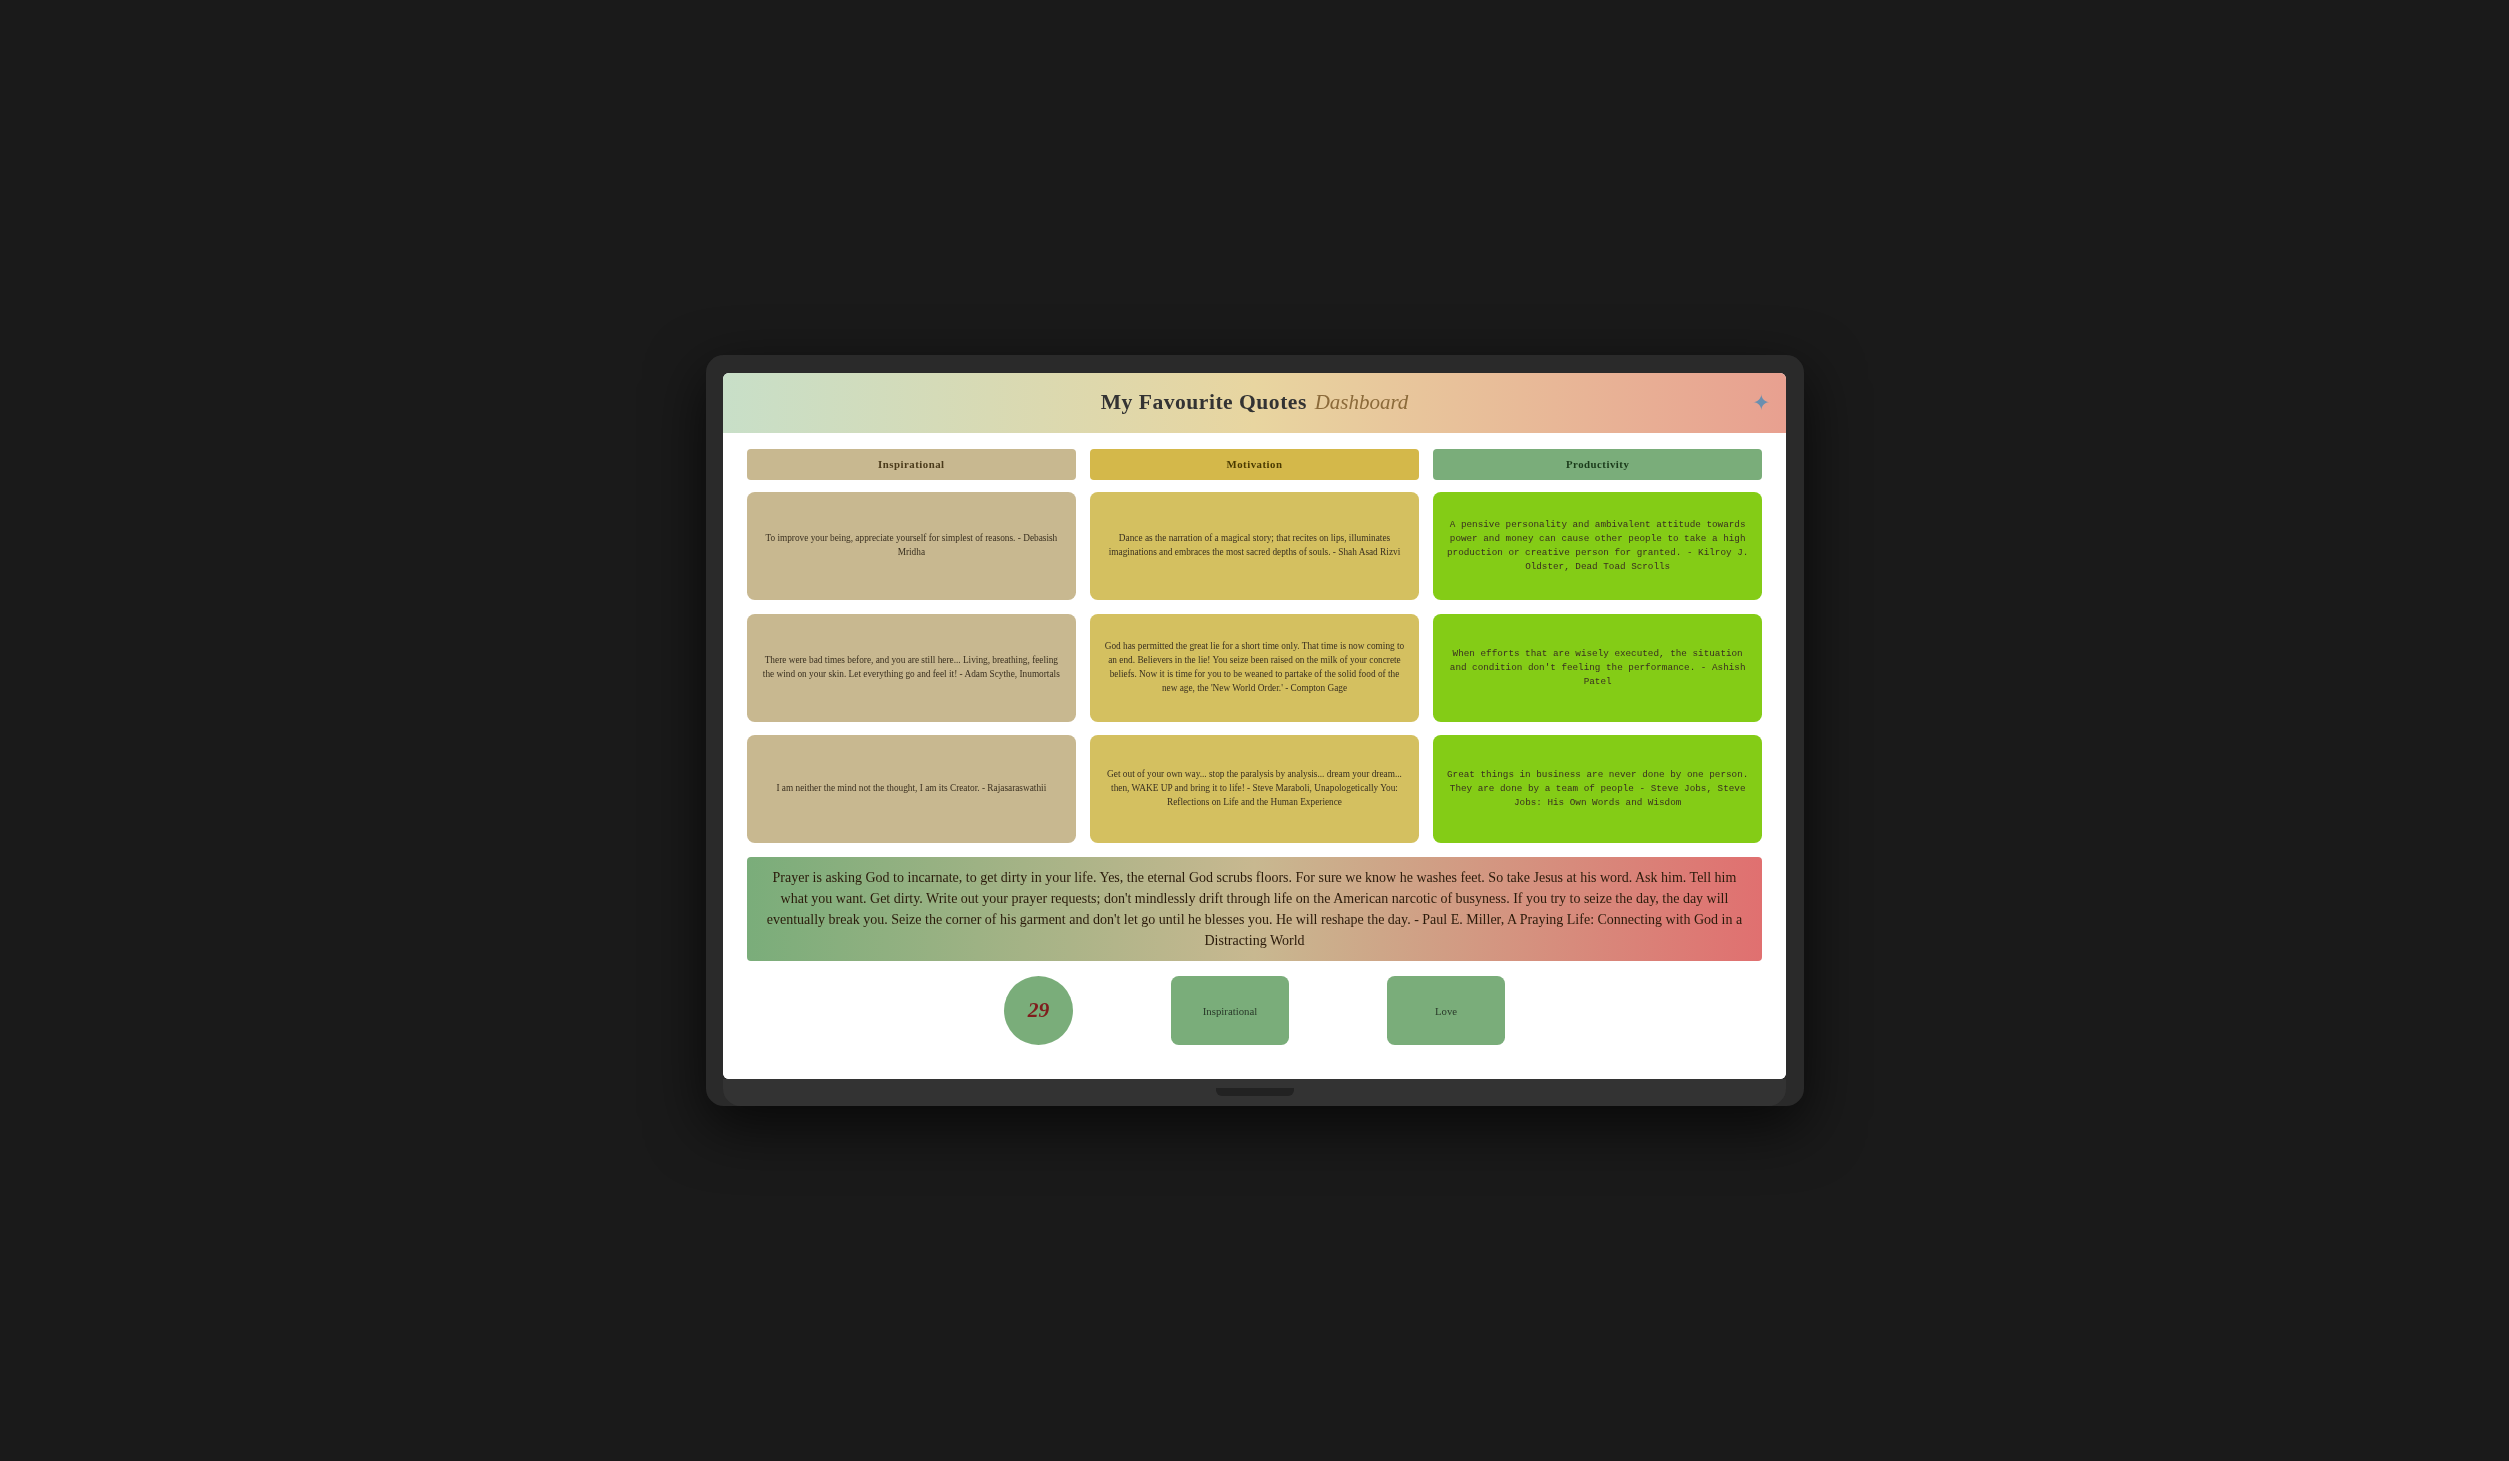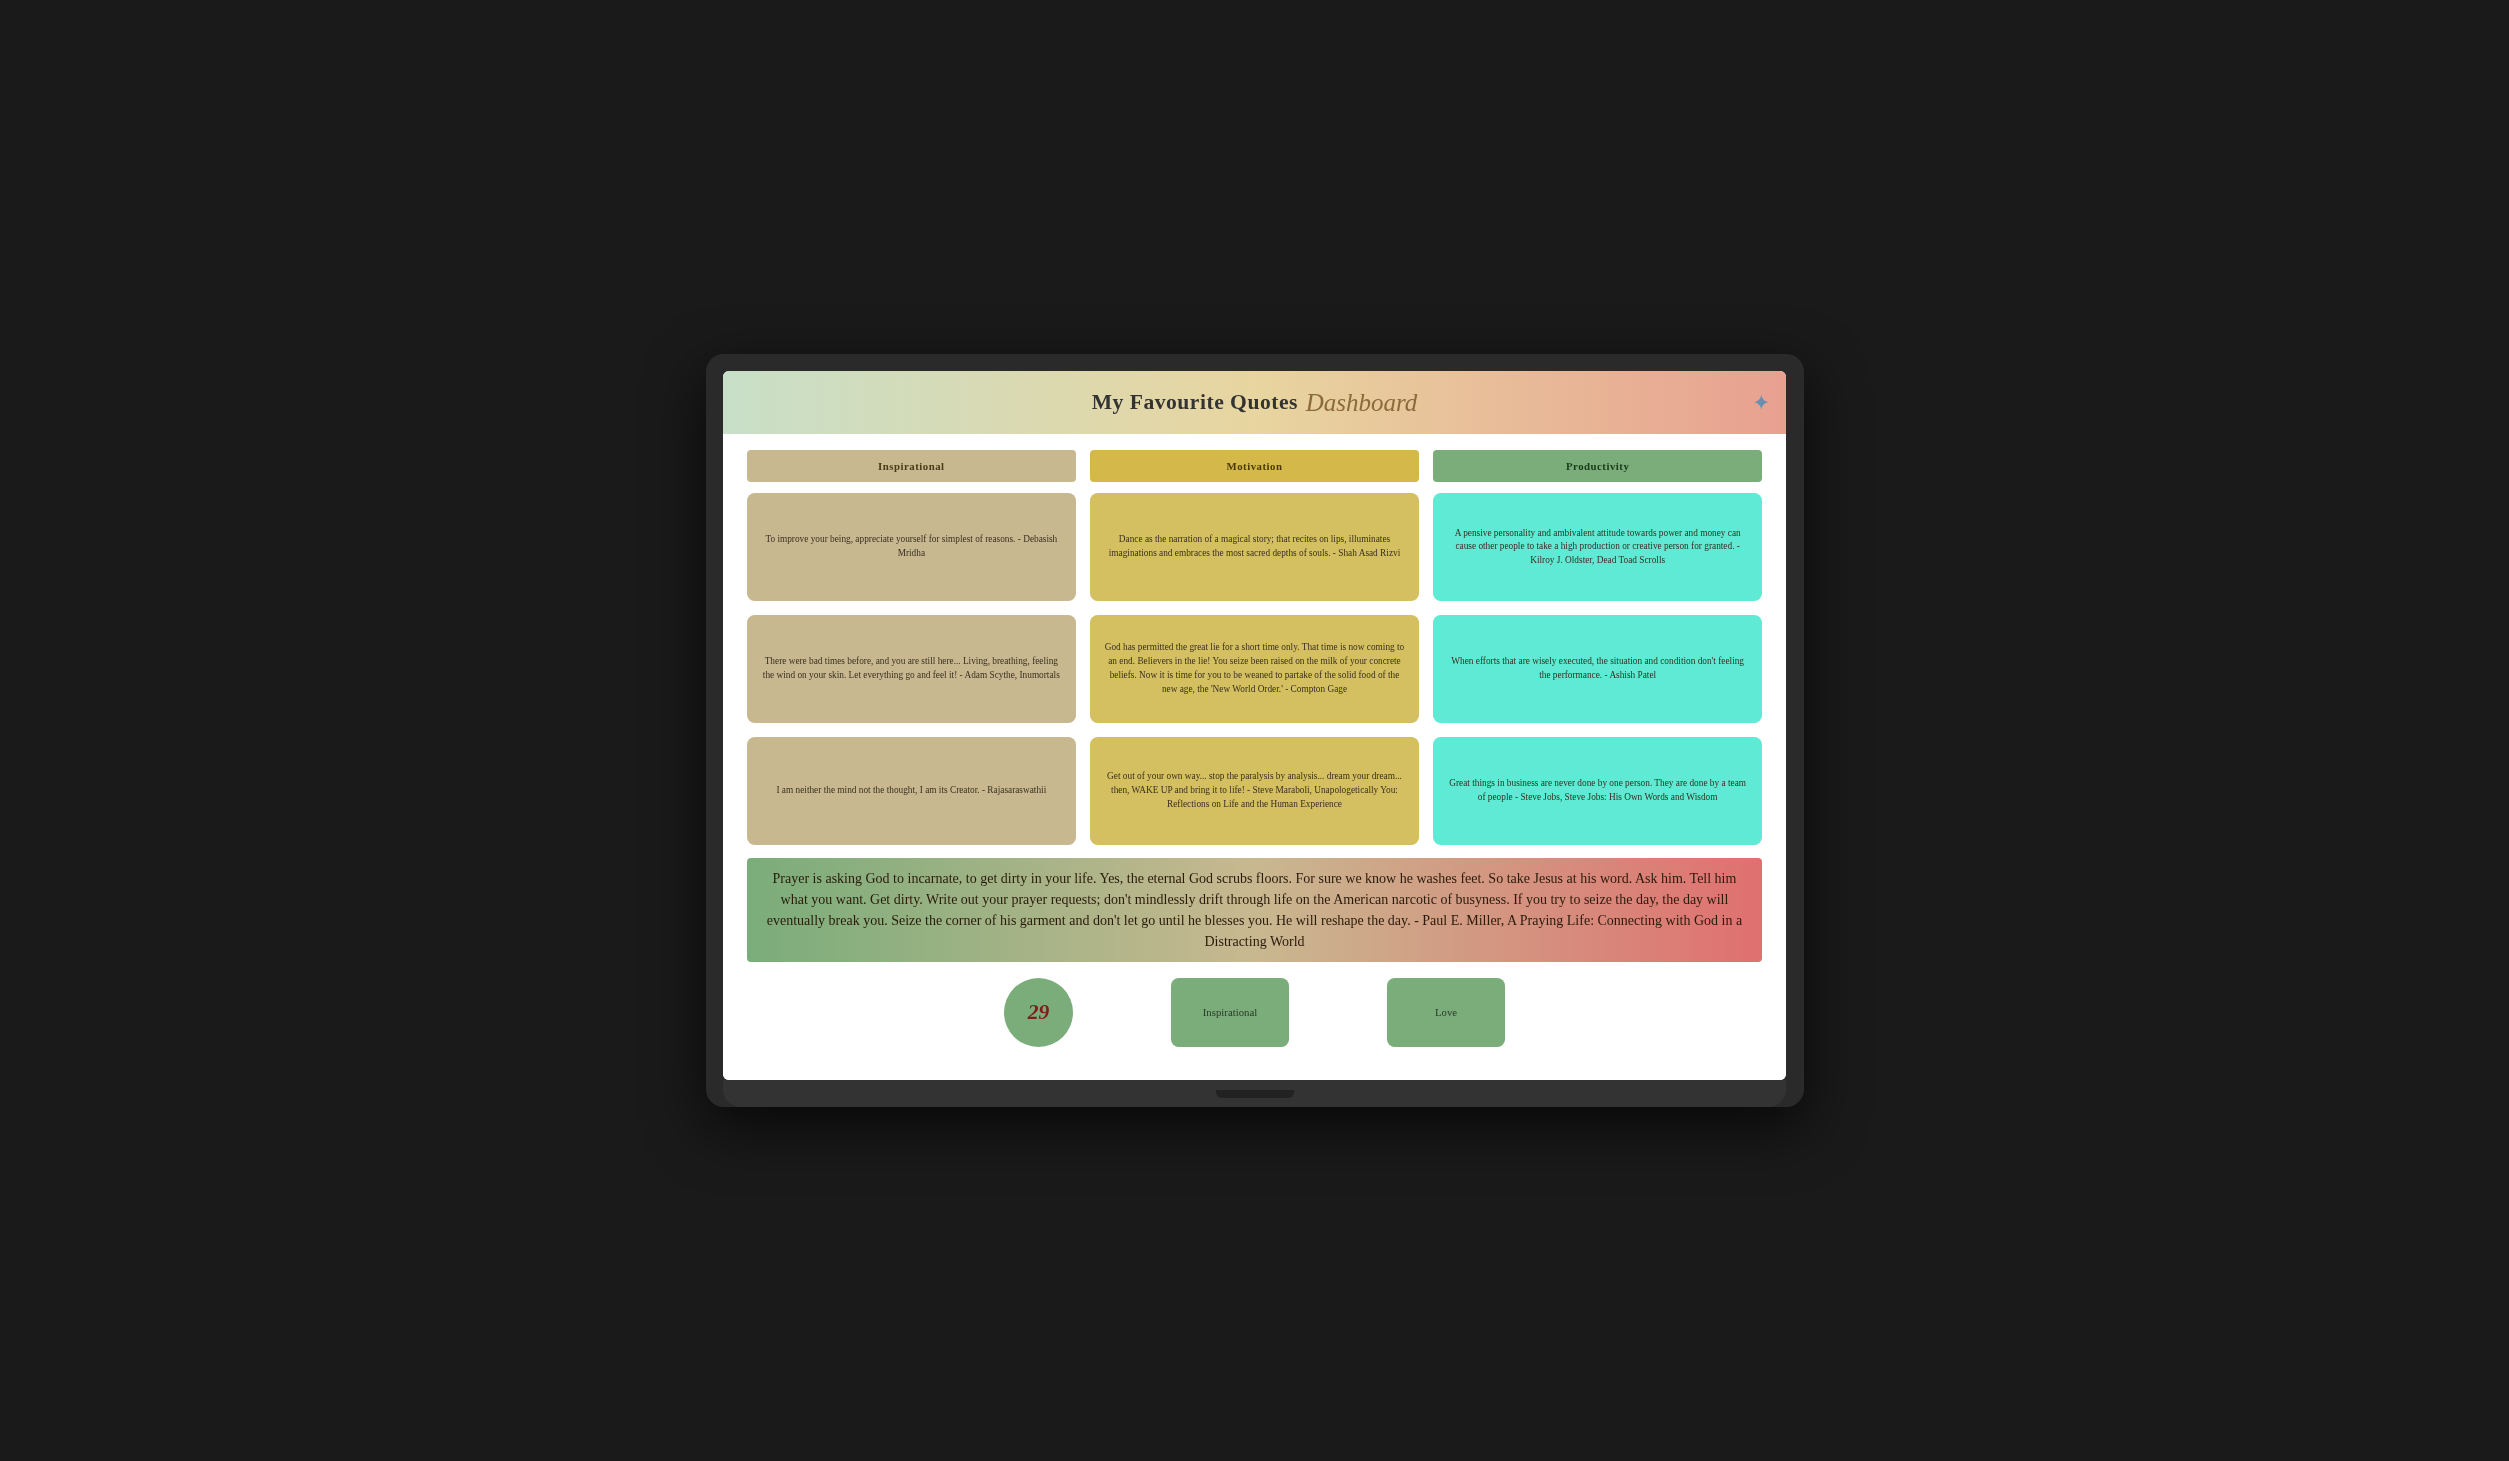--- a/index.html
+++ b/index.html
@@ -56,21 +56,21 @@
     }
 
     .header-title {
       font-size: 21.6px;
       font-weight: bold;
       color: #333;
       letter-spacing: 0.5px;
     }
 
     .header-subtitle {
-      font-size: 25px;
+      font-size: 21px;
       color: #8b6a3a;
       font-style: italic;
       margin-left: 7.8px;
     }
 
     .header-icon {
       position: absolute;
       right: 15.7px;
       top: 50%;
       transform: translateY(-50%);
@@ -124,21 +124,21 @@
     }
 
     .quote-card p {
       font-size: 9.3px;
       line-height: 1.5;
       color: #3a3020;
     }
 
     .card-insp { background: #c8b890; }
     .card-motiv { background: #d4c060; }
-    .card-prod { background: #5eead4; }
+    .card-prod { background: #84cc16; font-family: Liberation Mono, monospace; }
 
     
     .featured-quote {
       background: linear-gradient(to right, #7aad7a, #c8b890, #e07070);
       padding: 9.8px 15.7px;
       border-radius: 3.9px;
       margin-bottom: 15.7px;
       font-size: 14px;
       color: #2a1a0a;
       text-align: center;

